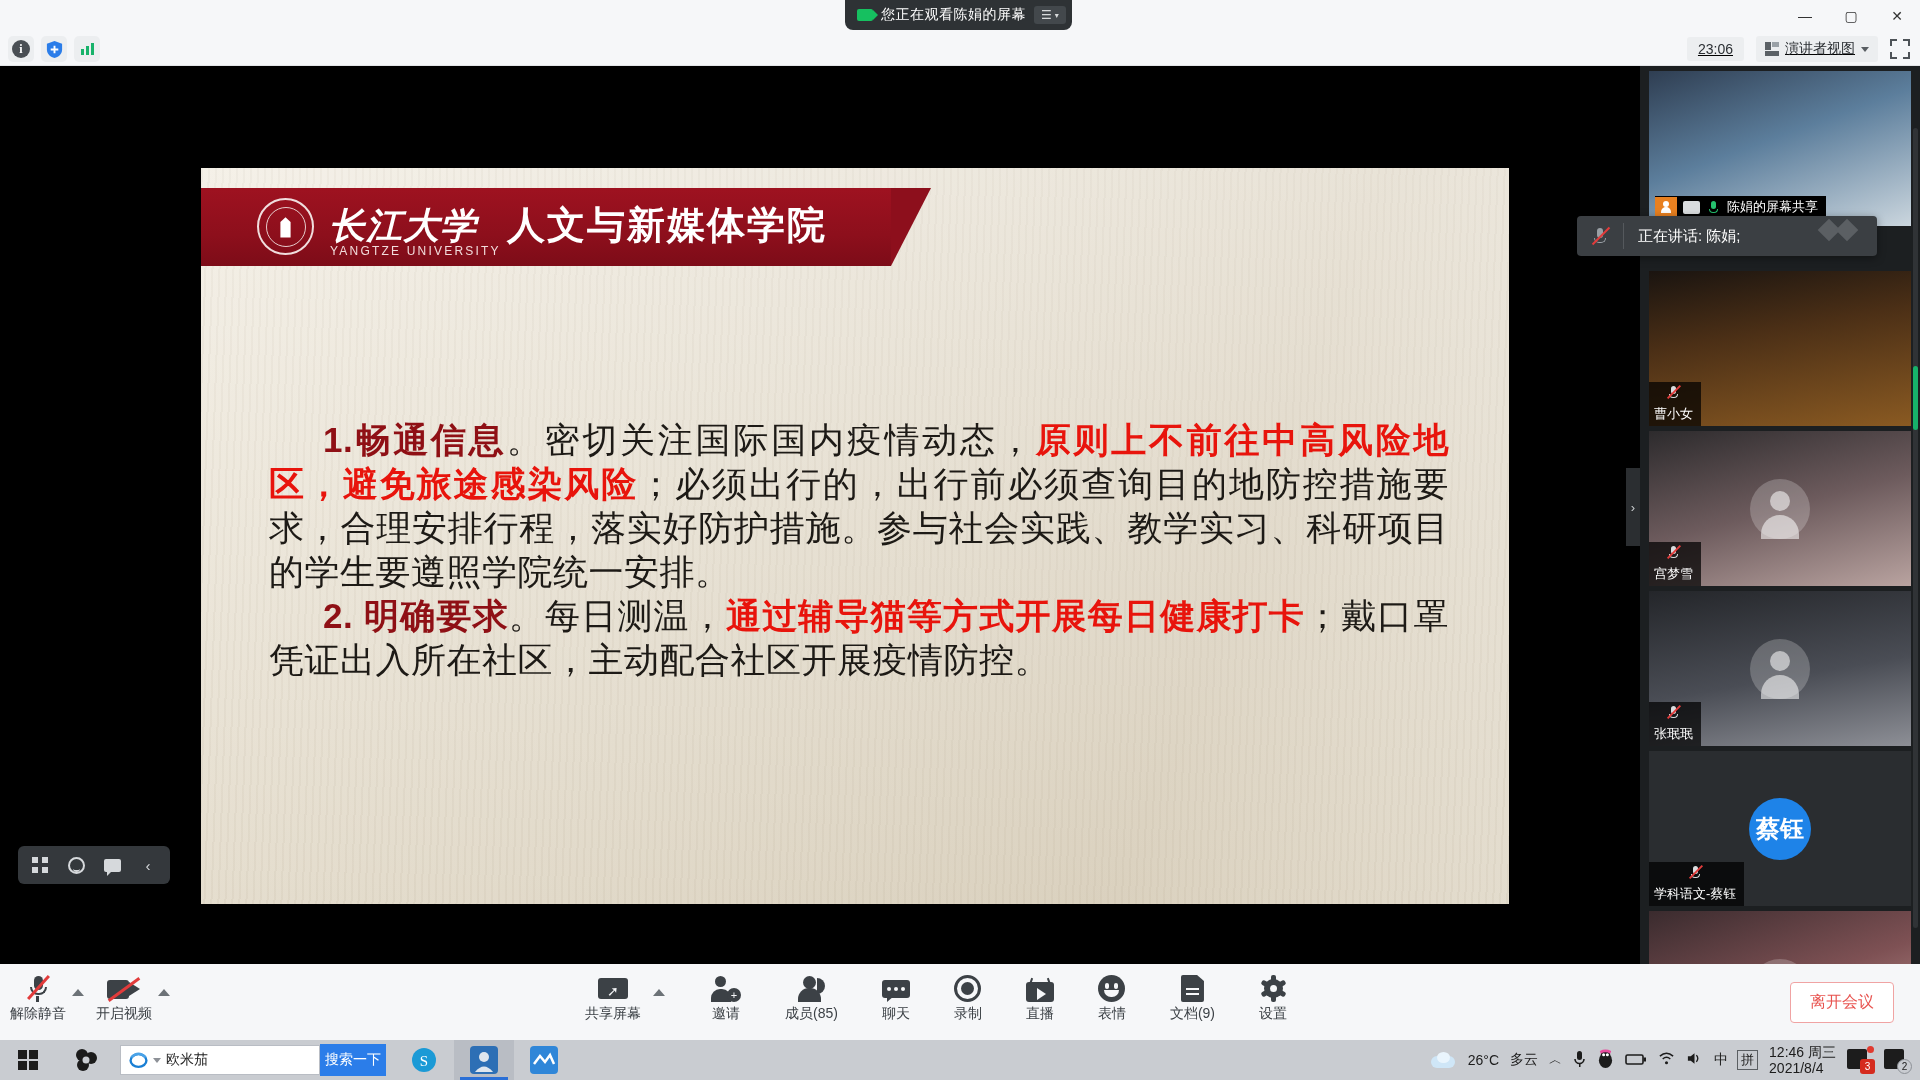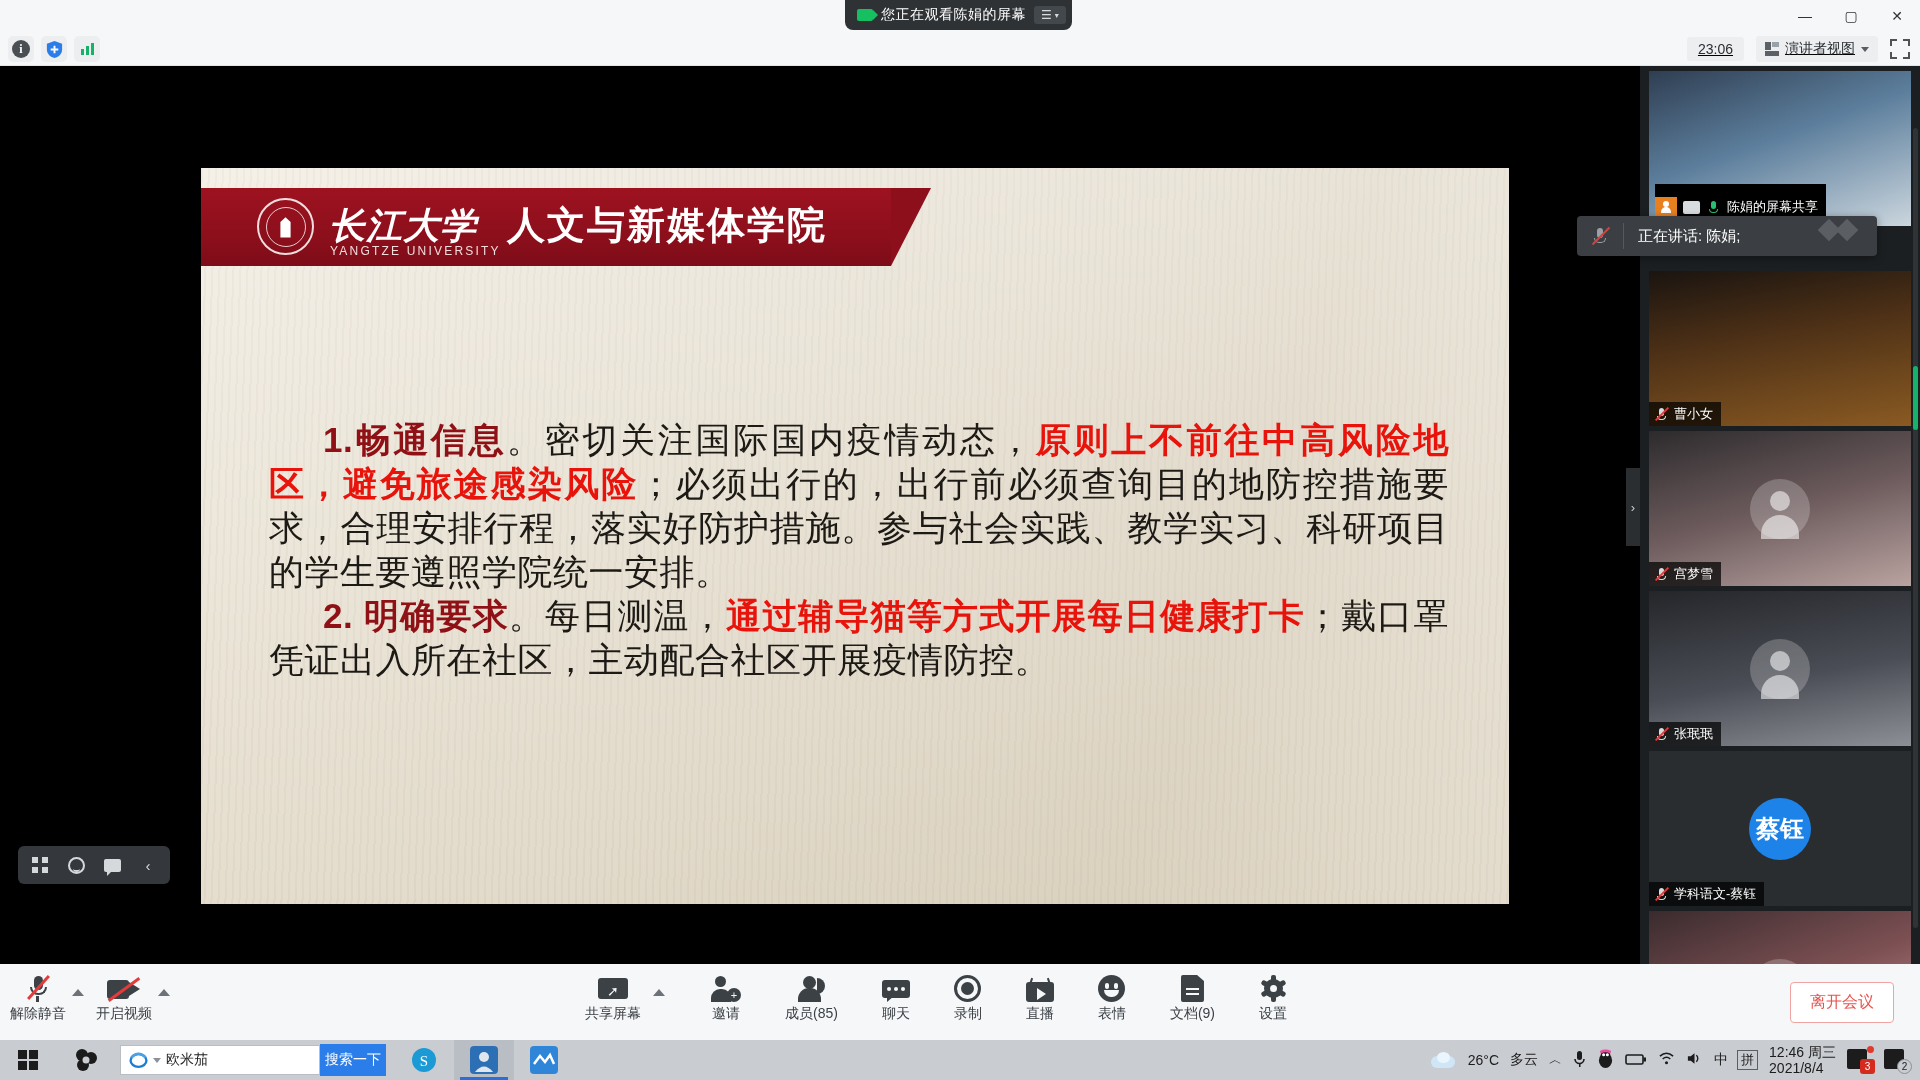--- a/index.html
+++ b/index.html
@@ -171,34 +171,34 @@
     content:"";position:absolute;left:50%;bottom:0;transform:translateX(-50%);
     width:38px;height:24px;border-radius:19px 19px 0 0;background:rgba(255,255,255,.55);
   }
   .avatar-blue{
     position:absolute;left:50%;top:50%;transform:translate(-50%,-50%);
     width:62px;height:62px;border-radius:50%;background:#1e83e8;color:#fff;
     display:flex;align-items:center;justify-content:center;font-size:24px;font-weight:bold;
   }
   .namebar{
     position:absolute;left:0;bottom:0;background:rgba(0,0,0,.72);
-    display:flex;align-items:center;gap:5px;padding:3px 8px 3px 5px;max-width:96%;
+    display:flex;align-items:center;gap:5px;padding:3px 8px 3px 5px;max-width:96%;flex-direction:column;
   }
   .namebar .nm{color:#fff;font-size:13px;white-space:nowrap;}
   .mic-mute{width:15px;height:15px;position:relative;flex:none;}
   .mic-mute .body{position:absolute;left:5px;top:1px;width:5px;height:8px;border-radius:3px;background:#d9dcde;}
   .mic-mute .base{position:absolute;left:3px;top:9px;width:9px;height:4px;border:1.5px solid #d9dcde;border-top:none;border-radius:0 0 5px 5px;}
   .mic-mute .slash{position:absolute;left:-1px;top:6px;width:18px;height:2px;background:#e23b3b;transform:rotate(-45deg);}
   .mic-on{width:15px;height:15px;position:relative;flex:none;}
   .mic-on .body{position:absolute;left:5px;top:1px;width:5px;height:8px;border-radius:3px;background:#25c16f;}
   .mic-on .base{position:absolute;left:3px;top:9px;width:9px;height:4px;border:1.5px solid #25c16f;border-top:none;border-radius:0 0 5px 5px;}
 
   
   .share-label{
-    position:absolute;left:6px;bottom:6px;background:#000;display:flex;align-items:center;gap:6px;padding:13px 8px 3px 0;
+    position:absolute;left:6px;bottom:6px;background:#000;display:flex;align-items:center;gap:6px;padding:1px 8px 3px 0;
   }
   .share-label .orange{width:22px;height:20px;background:#e88020;display:flex;align-items:center;justify-content:center;}
   .share-label .orange .p{width:12px;height:12px;position:relative;}
   .share-label .orange .p:before{content:"";position:absolute;left:3px;top:0;width:6px;height:6px;border-radius:50%;background:#fff;}
   .share-label .orange .p:after{content:"";position:absolute;left:1px;bottom:0;width:10px;height:6px;border-radius:5px 5px 0 0;background:#fff;}
   .share-label .scric{width:17px;height:13px;background:#d9dcde;border-radius:2px;position:relative;}
   .share-label .scric:after{content:"";position:absolute;left:4px;top:3px;color:#2a2d30;font-size:9px;}
   .share-label .txt{color:#fff;font-size:13px;white-space:nowrap;}
 
   

